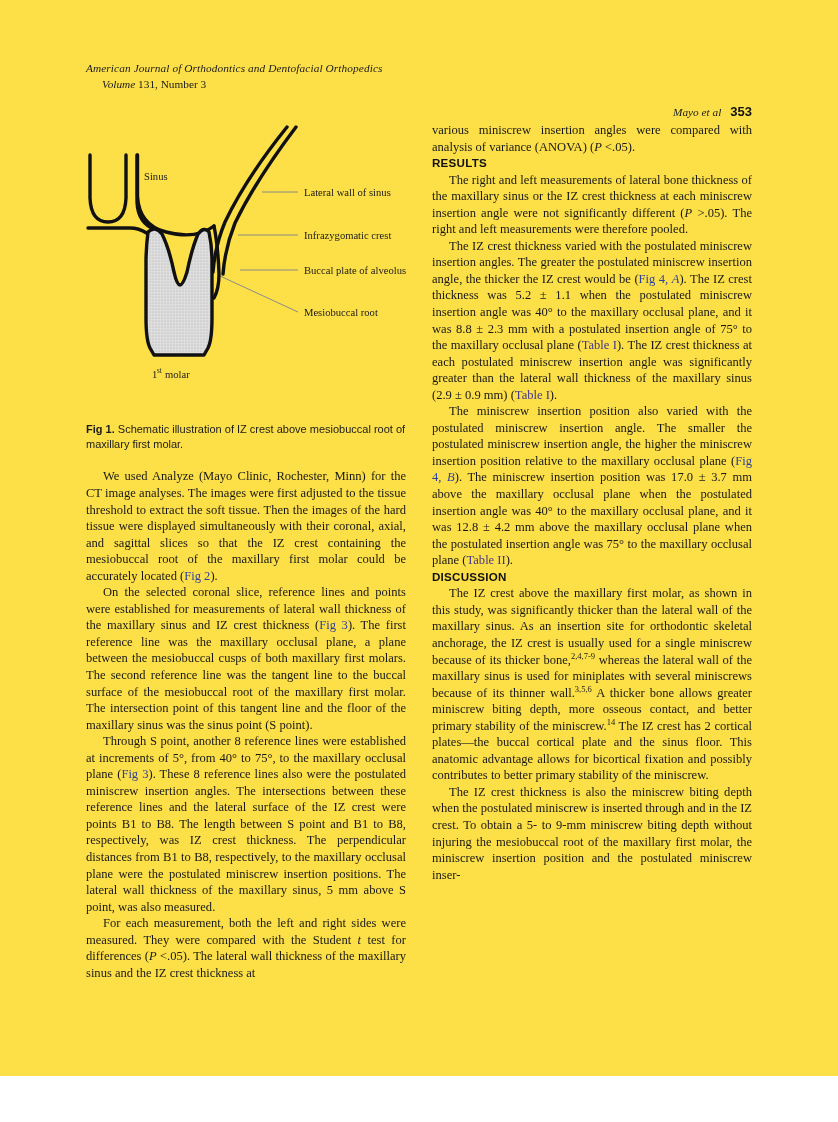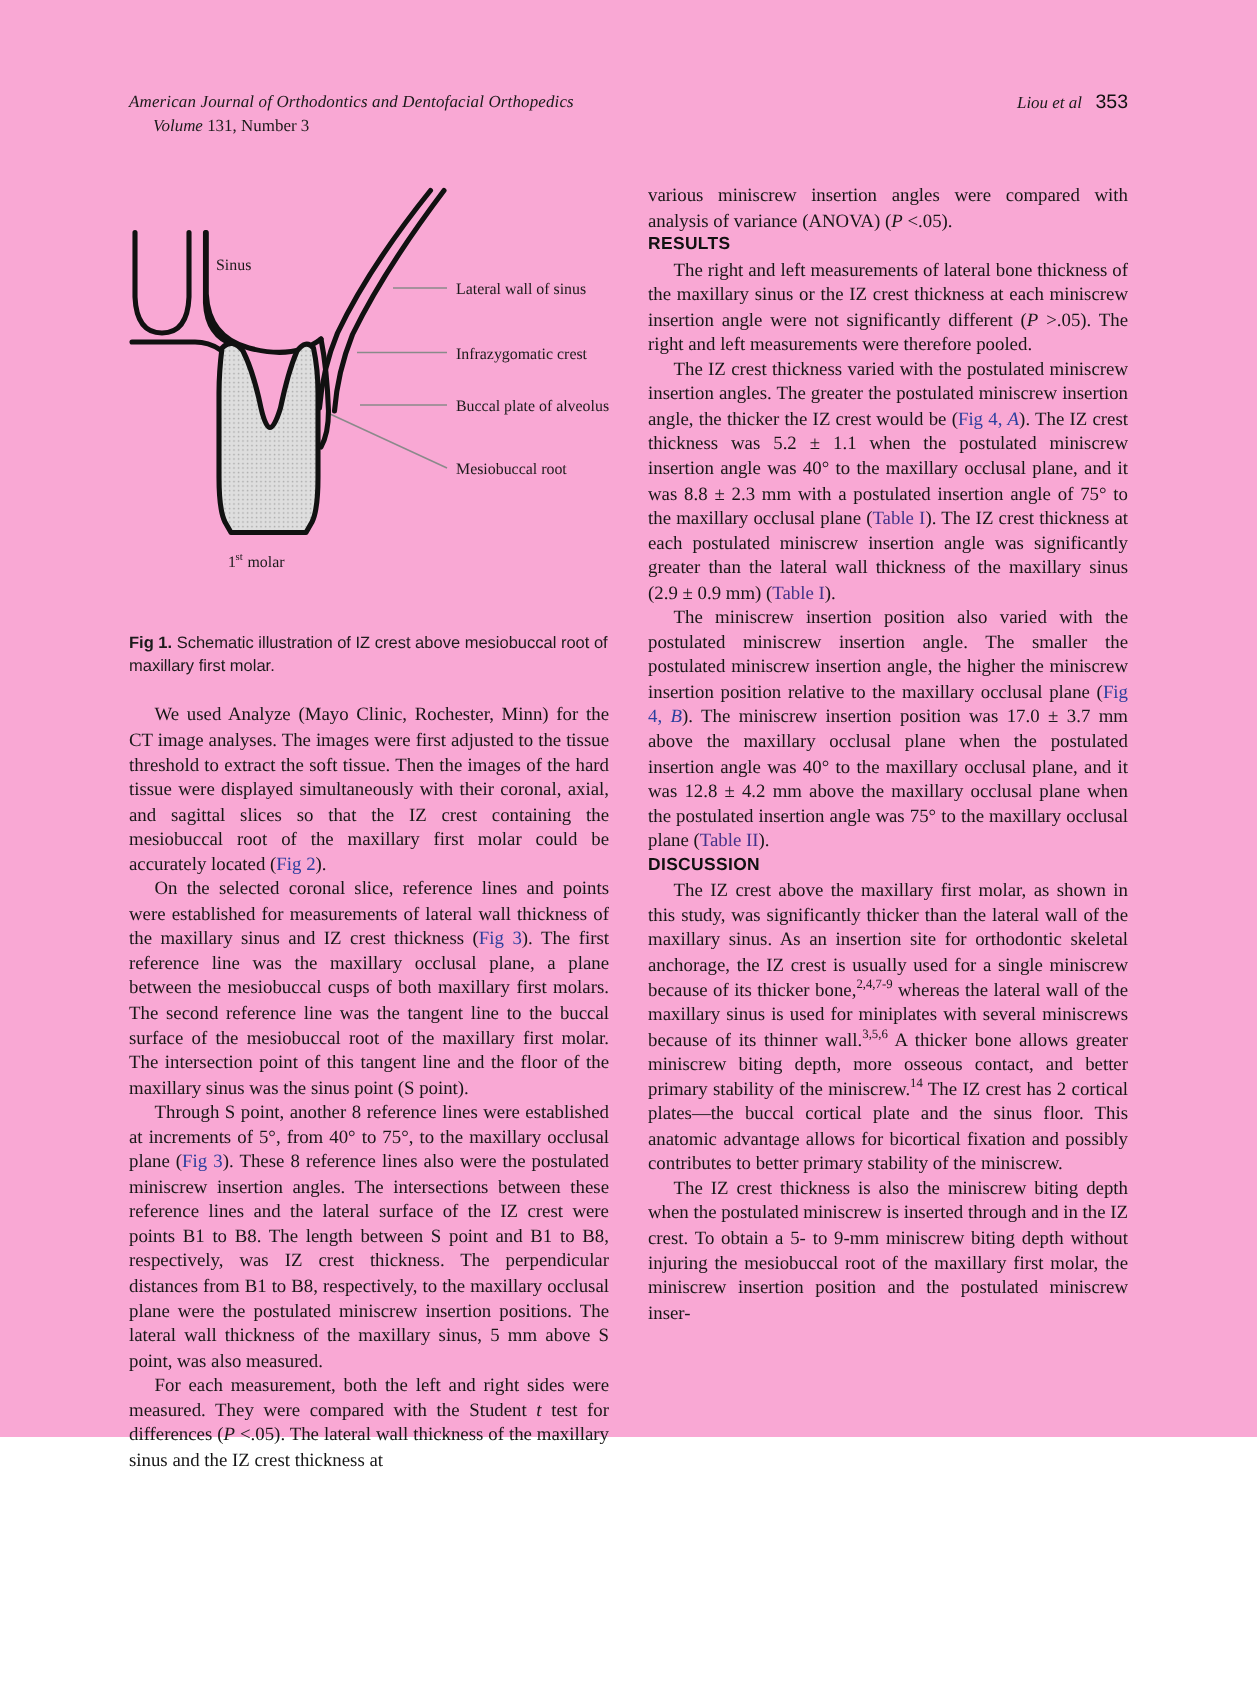--- a/index.html
+++ b/index.html
@@ -13,22 +13,22 @@
     position: relative;
     font-family: "Liberation Serif", serif;
     color: #1a1a1a;
     overflow: hidden;
   }
 
   .page {
     position: absolute;
     left: 0; top: 0;
     width: 838px;
-    height: 958px;
-    background: #f9a8d4;
+    height: 1076px;
+    background: #fde047;
   }
 
   
   .runhead {
     position: absolute;
     left: 86px;
     top: 60px;
     width: 666px;
     height: 34px;
   }
@@ -51,24 +51,25 @@
   }
   .runhead-authors {
     font-family: "Liberation Serif", serif;
     font-style: italic;
     font-size: 11.3px;
     line-height: 16px;
     color: #1a1a1a;
   }
   .runhead-pageno {
     font-family: "Liberation Sans", sans-serif;
-    font-weight: normal;
+    font-weight: bold;
     font-size: 13px;
     line-height: 16px;
     color: #111;
+    margin-top: 44px;
   }
   .runhead-vol {
     position: absolute;
     left: 16px;
     top: 16px;
     font-family: Liberation Serif, serif;
     font-style: italic;
     font-size: 11.3px;
     line-height: 16px;
   }
@@ -145,21 +146,21 @@
   }
 </style>
 </head>
 <body>
 
 <div class="page">
 
   <div class="runhead">
     <div class="runhead-left">American Journal of Orthodontics and Dentofacial Orthopedics</div>
     <div class="runhead-right">
-      <span class="runhead-authors">Liou et al</span>
+      <span class="runhead-authors">Mayo et al</span>
       <span class="runhead-pageno">353</span>
     </div>
     <div class="runhead-vol">
       <span>Volume</span>
       <span class="num">131, Number 3</span>
     </div>
   </div>
 
   <div class="col col-left">
 

